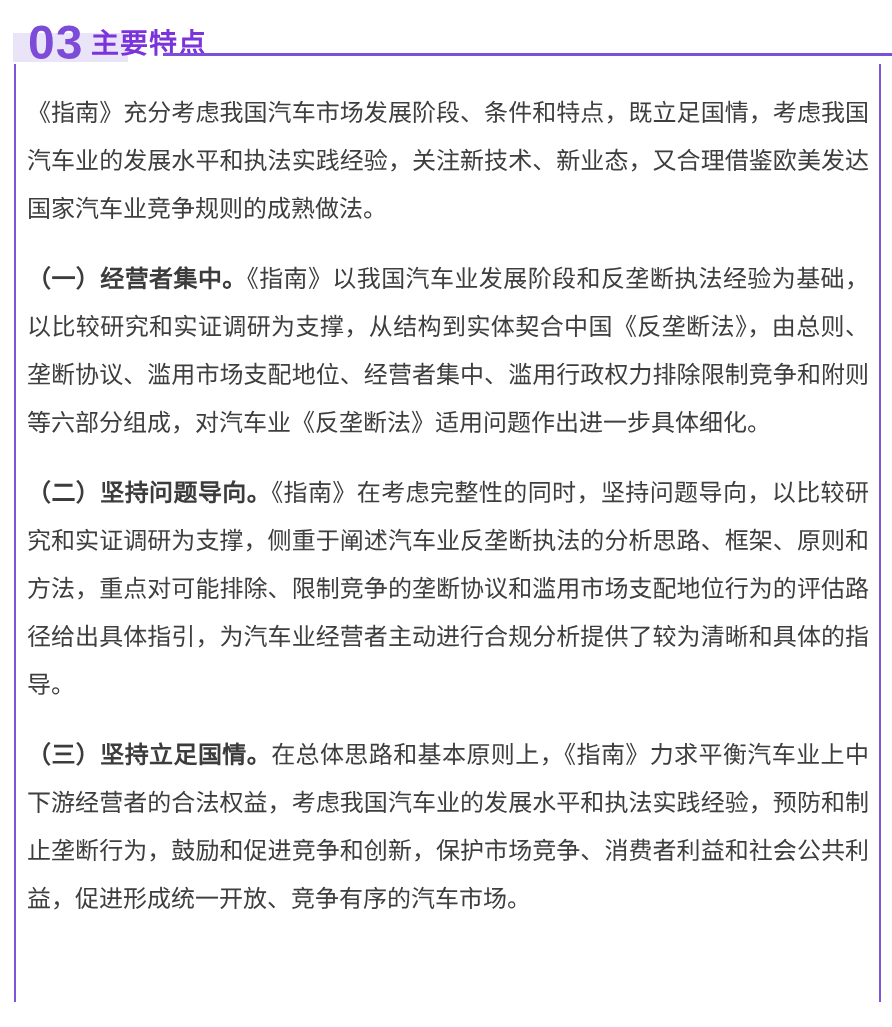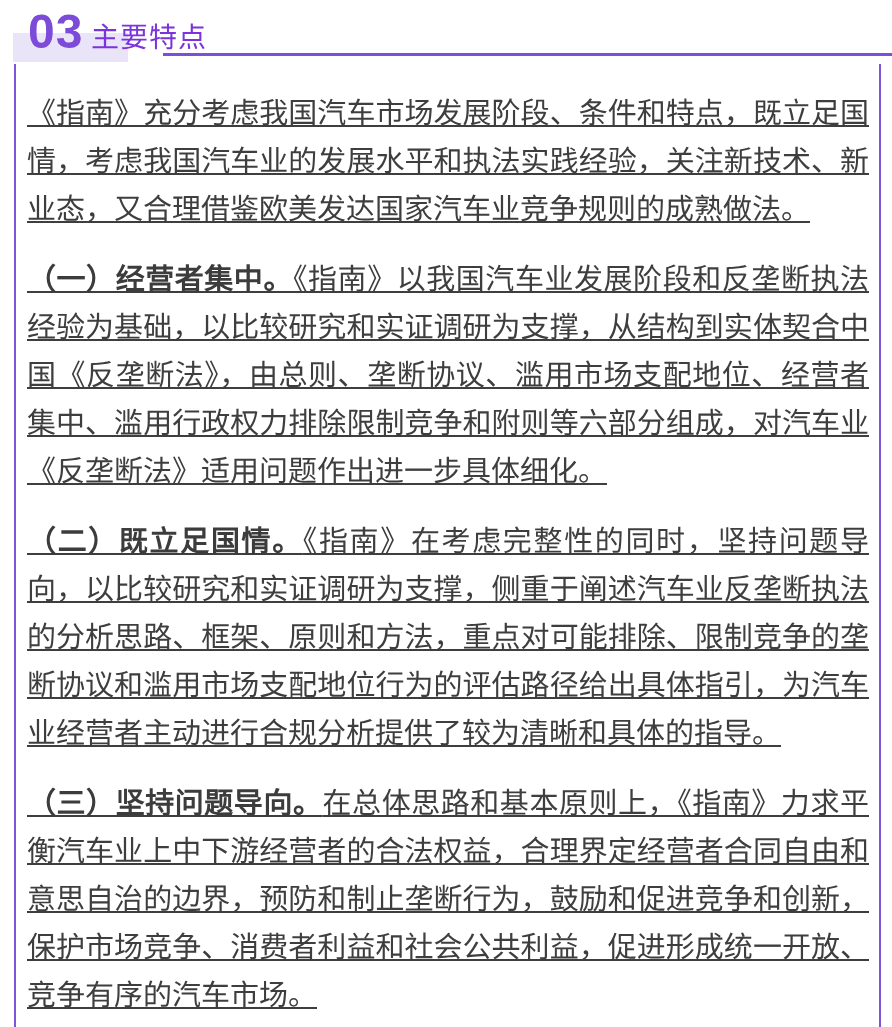--- a/index.html
+++ b/index.html
@@ -27,34 +27,34 @@
     position: absolute;
     left: 13px;
     top: 33px;
     width: 115px;
     height: 29px;
     background: #EAE4F8;
   }
   .section-number {
     position: absolute;
     left: 28px;
-    top: 8px;
+    top: 19px;
     font-size: 48px;
     line-height: 48px;
     font-weight: 800;
     letter-spacing: 1px;
     color: #7C4BD8;
   }
   .section-title {
     position: absolute;
     left: 91px;
-    top: 24px;
+    top: 30px;
     font-size: 28px;
     line-height: 28px;
-    font-weight: 400;
+    font-weight: 700;
     color: #7B33DB;
     letter-spacing: 1px;
   }
   .header-underline {
     position: absolute;
     left: 163px;
     right: 0;
     top: 53px;
     height: 3px;
     background: #7B4FD9;
@@ -63,26 +63,25 @@
   .content-box {
     margin: 0 11px 0 14px;
     border-left: 2px solid #7C55D9;
     border-right: 2px solid #7C55D9;
     padding: 25px 10px 30px 11px;
     min-height: 938px;
     box-sizing: border-box;
   }
   .content-box p {
     margin: 0 0 22px 0;
-    font-size: 29px;
+    font-size: 24px;
     line-height: 48px;
     color: #3E3E3E;
     text-align: justify;
     text-justify: inter-ideograph;
-    text-decoration: underline;
   }
   .content-box p:last-child {
     margin-bottom: 0;
   }
   .content-box p .lead {
     font-weight: 700;
     color: #3C3C3C;
   }
 </style>
 </head>
@@ -93,17 +92,17 @@
   <header class="section-header">
     <span class="num-highlight"></span>
     <span class="section-number">03</span>
     <span class="section-title">主要特点</span>
     <span class="header-underline"></span>
   </header>
 
   <main class="content-box">
     <p><span class="lead"></span><span>《指南》充分考虑我国汽车市场发展阶段、条件和特点，既立足国情，考虑我国汽车业的发展水平和执法实践经验，关注新技术、新业态，又合理借鉴欧美发达国家汽车业竞争规则的成熟做法。</span></p>
     <p><span class="lead">（一）经营者集中。</span><span>《指南》以我国汽车业发展阶段和反垄断执法经验为基础，以比较研究和实证调研为支撑，从结构到实体契合中国《反垄断法》，由总则、垄断协议、滥用市场支配地位、经营者集中、滥用行政权力排除限制竞争和附则等六部分组成，对汽车业《反垄断法》适用问题作出进一步具体细化。</span></p>
-    <p><span class="lead">（二）既立足国情。</span><span>《指南》在考虑完整性的同时，坚持问题导向，以比较研究和实证调研为支撑，侧重于阐述汽车业反垄断执法的分析思路、框架、原则和方法，重点对可能排除、限制竞争的垄断协议和滥用市场支配地位行为的评估路径给出具体指引，为汽车业经营者主动进行合规分析提供了较为清晰和具体的指导。</span></p>
-    <p><span class="lead">（三）坚持问题导向。</span><span>在总体思路和基本原则上，《指南》力求平衡汽车业上中下游经营者的合法权益，合理界定经营者合同自由和意思自治的边界，预防和制止垄断行为，鼓励和促进竞争和创新，保护市场竞争、消费者利益和社会公共利益，促进形成统一开放、竞争有序的汽车市场。</span></p>
+    <p><span class="lead">（二）坚持问题导向。</span><span>《指南》在考虑完整性的同时，坚持问题导向，以比较研究和实证调研为支撑，侧重于阐述汽车业反垄断执法的分析思路、框架、原则和方法，重点对可能排除、限制竞争的垄断协议和滥用市场支配地位行为的评估路径给出具体指引，为汽车业经营者主动进行合规分析提供了较为清晰和具体的指导。</span></p>
+    <p><span class="lead">（三）坚持立足国情。</span><span>在总体思路和基本原则上，《指南》力求平衡汽车业上中下游经营者的合法权益，考虑我国汽车业的发展水平和执法实践经验，预防和制止垄断行为，鼓励和促进竞争和创新，保护市场竞争、消费者利益和社会公共利益，促进形成统一开放、竞争有序的汽车市场。</span></p>
   </main>
 
 </div>
 
 </body></html>

